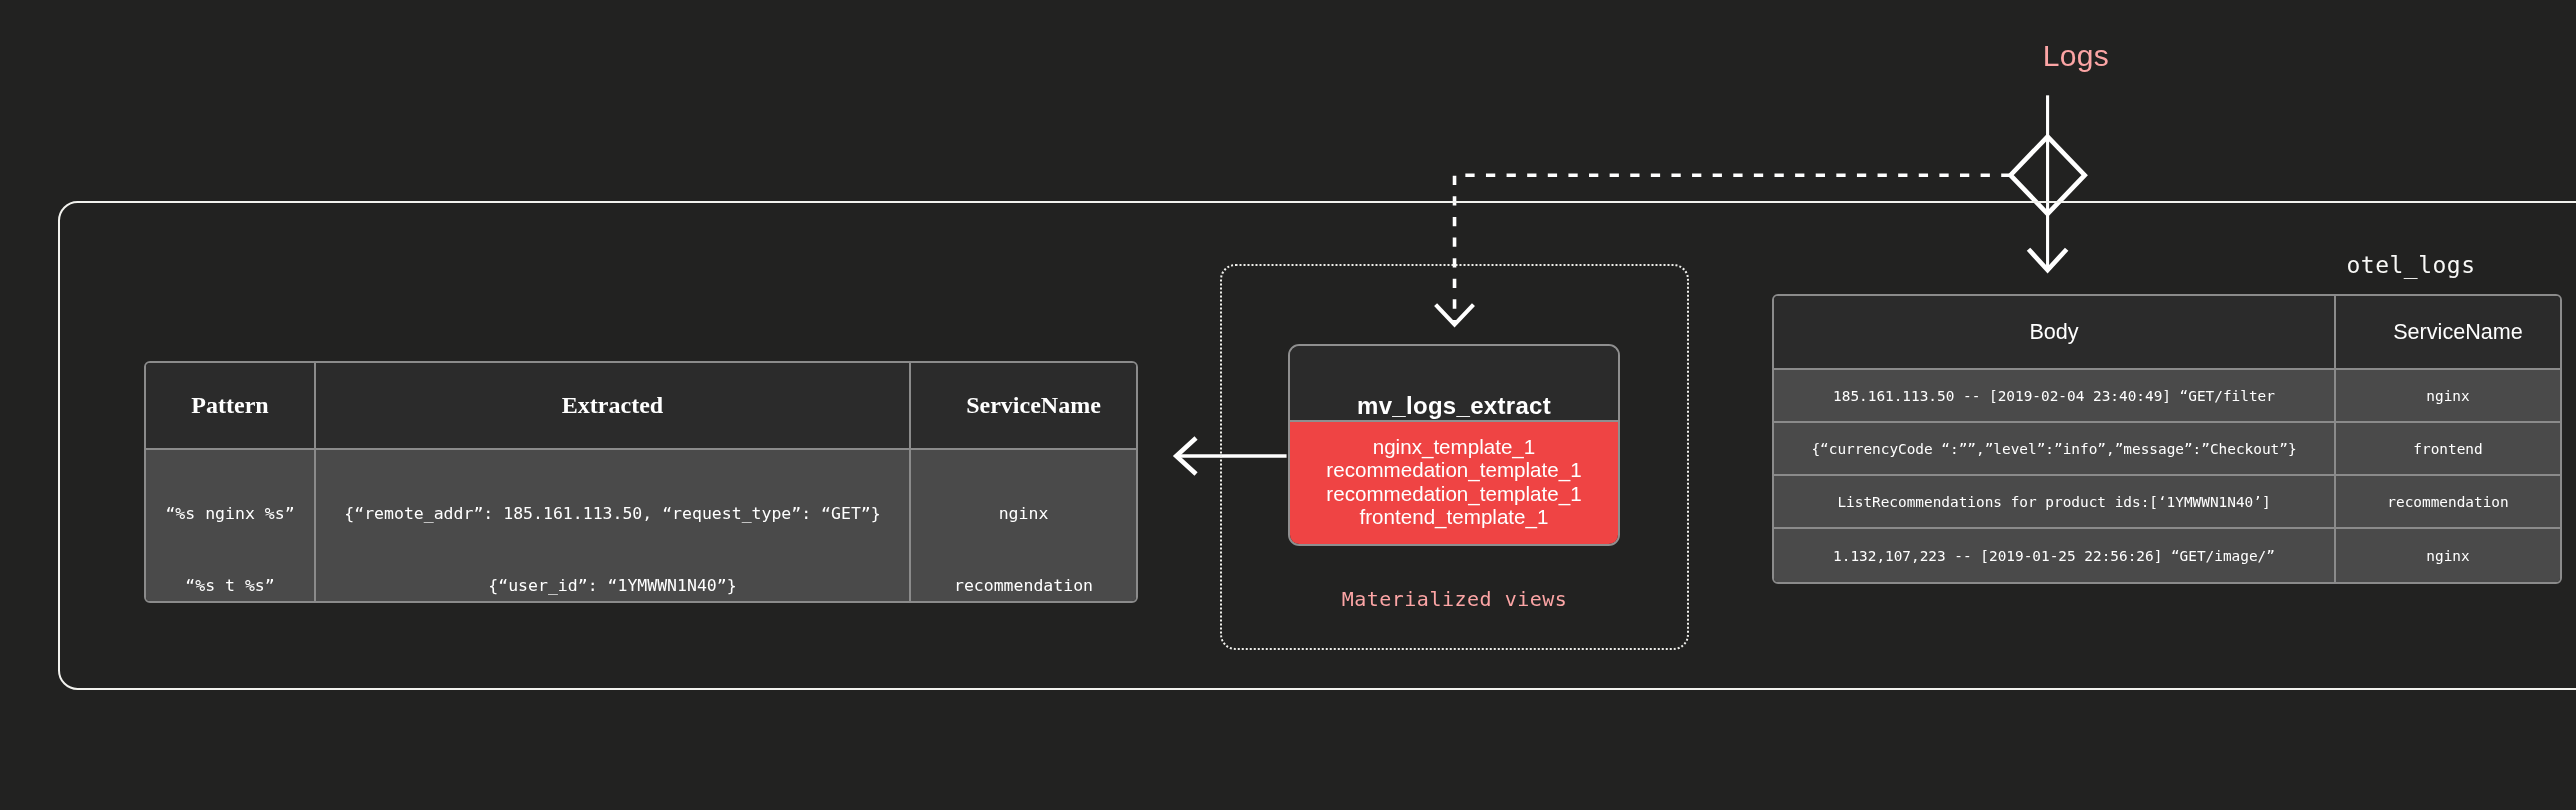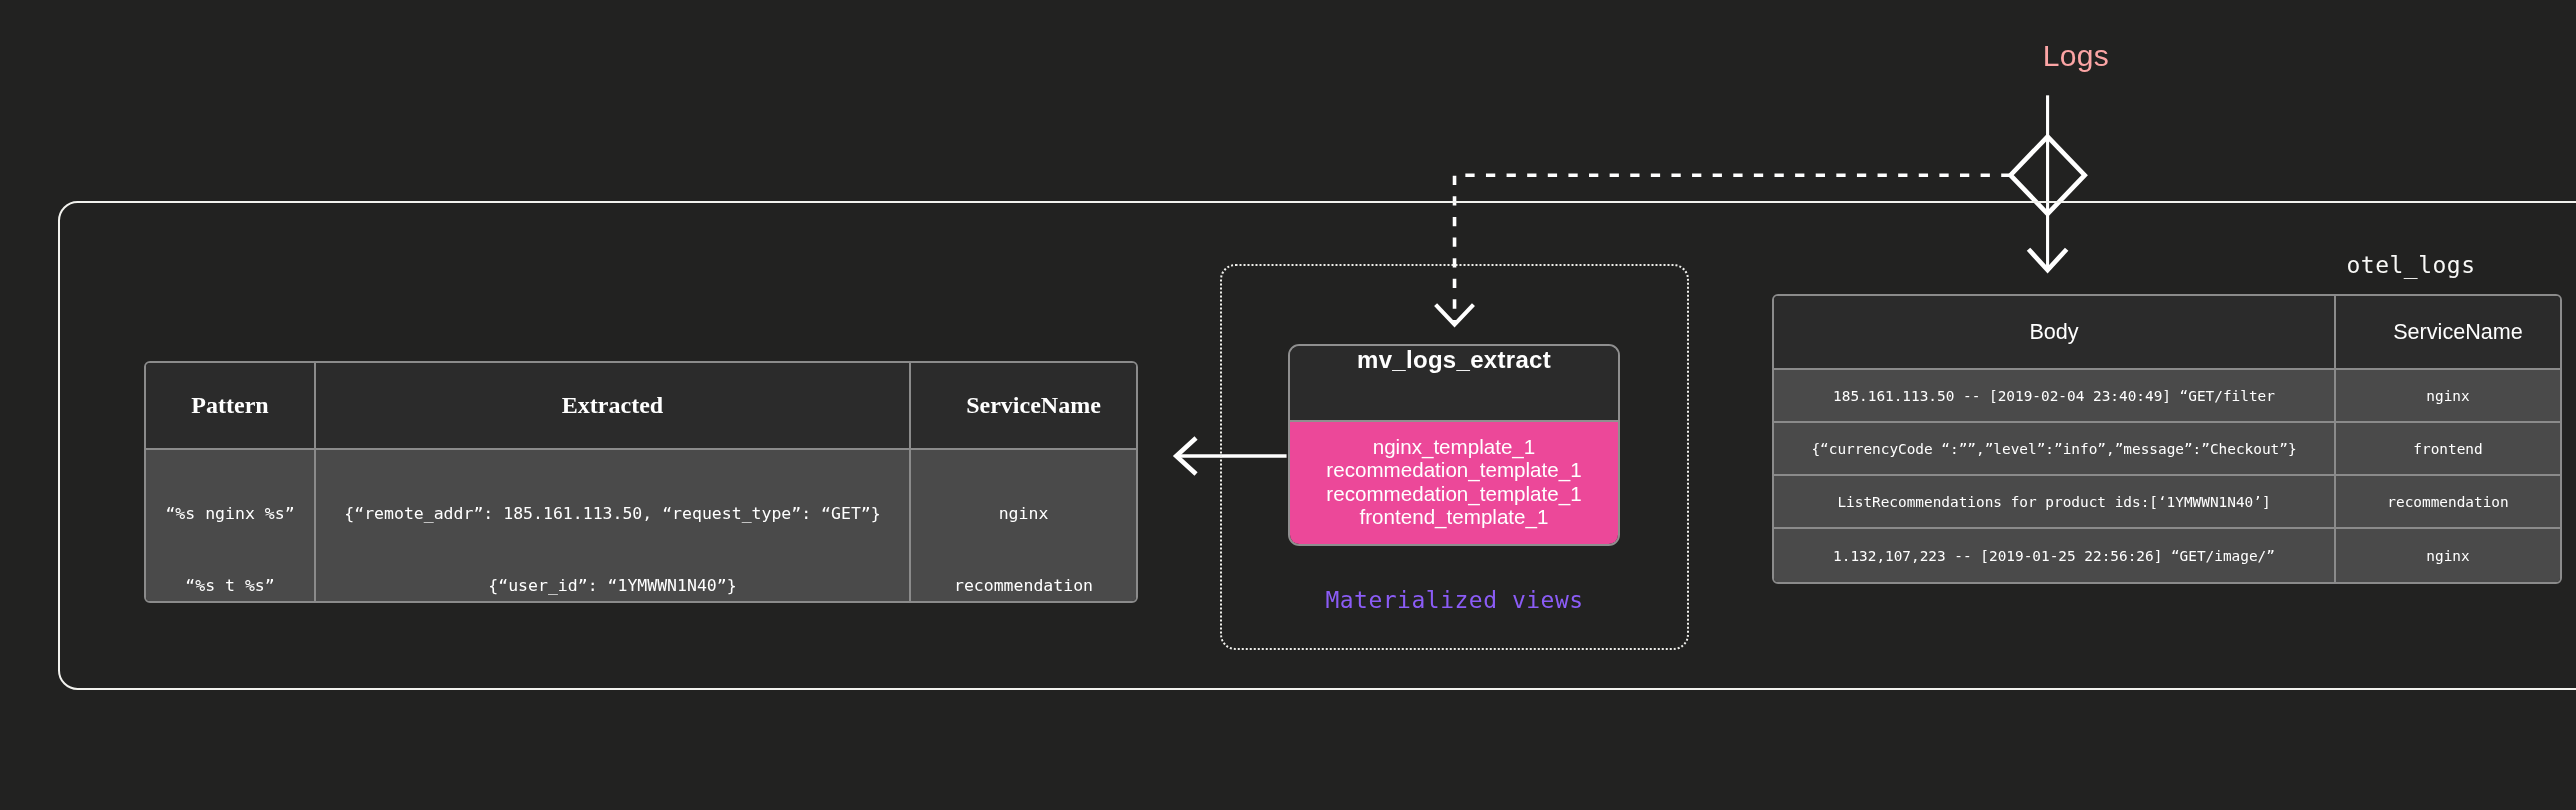--- a/index.html
+++ b/index.html
@@ -65,53 +65,53 @@
     height: 386px;
     border: 2.6px dotted #efefeb;
     border-radius: 15.5px;
     background: transparent;
   }
 
   #mv-caption {
     left: 1220px;
     top: 587px;
     width: 469px;
-    font-size: 23px;
+    font-size: 20px;
     letter-spacing: 0.5px;
     text-align: center;
-    color: #8b5cf6;
+    color: #fca5a5;
   }
 
   
   #mv-card {
     left: 1288px;
     top: 344px;
     width: 332px;
     border: 2.1px solid #8f8f8f;
     border-radius: 11.3px;
     overflow: hidden;
     background: #2b2b2b;
   }
   #mv-card-header {
     background: #2b2b2b;
     height: 76px;
     display: flex;
-    align-items: flex-start;
+    align-items: flex-end;
     justify-content: center;
     border-bottom: 2.1px solid #8f8f8f;
   }
   #mv-card-header .title {
     font-family: "Liberation Sans", sans-serif;
     font-weight: bold;
     font-size: 24px;
     color: #ffffff;
     letter-spacing: 0.3px;
   }
   #mv-card-body {
-    background: #ec4899;
+    background: #ef4444;
     padding: 13.4px 0 16.5px 0;
   }
   #mv-card-body .line {
     font-family: "Liberation Sans", sans-serif;
     font-size: 20.6px;
     line-height: 1.12;
     text-align: center;
     color: #ffffff;
   }
 

